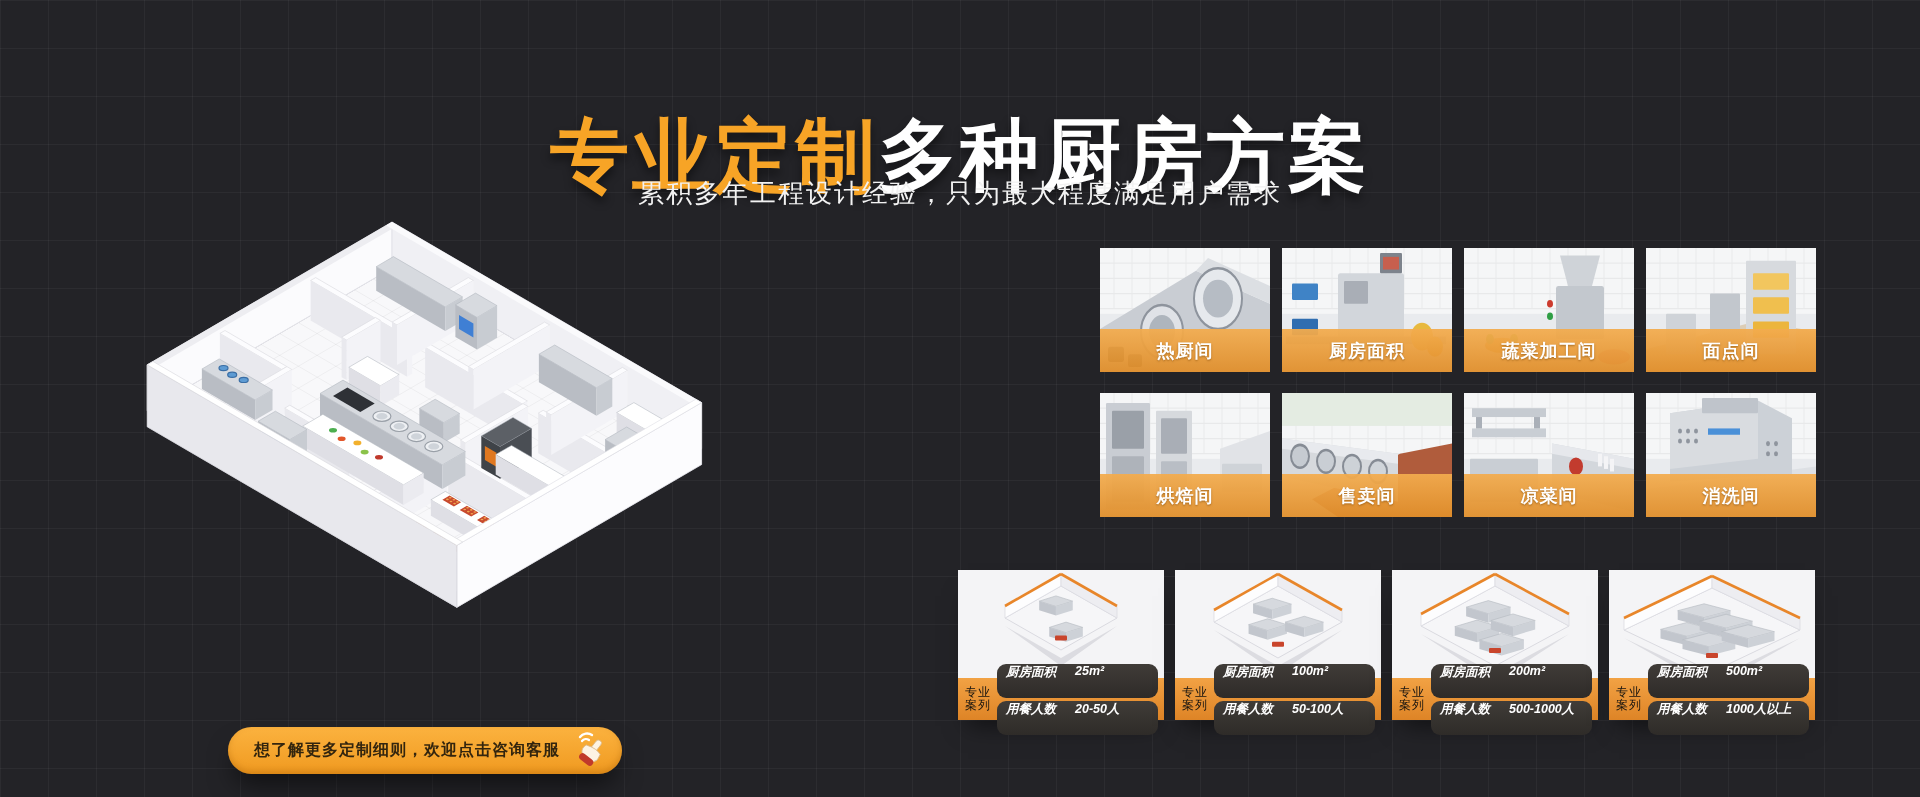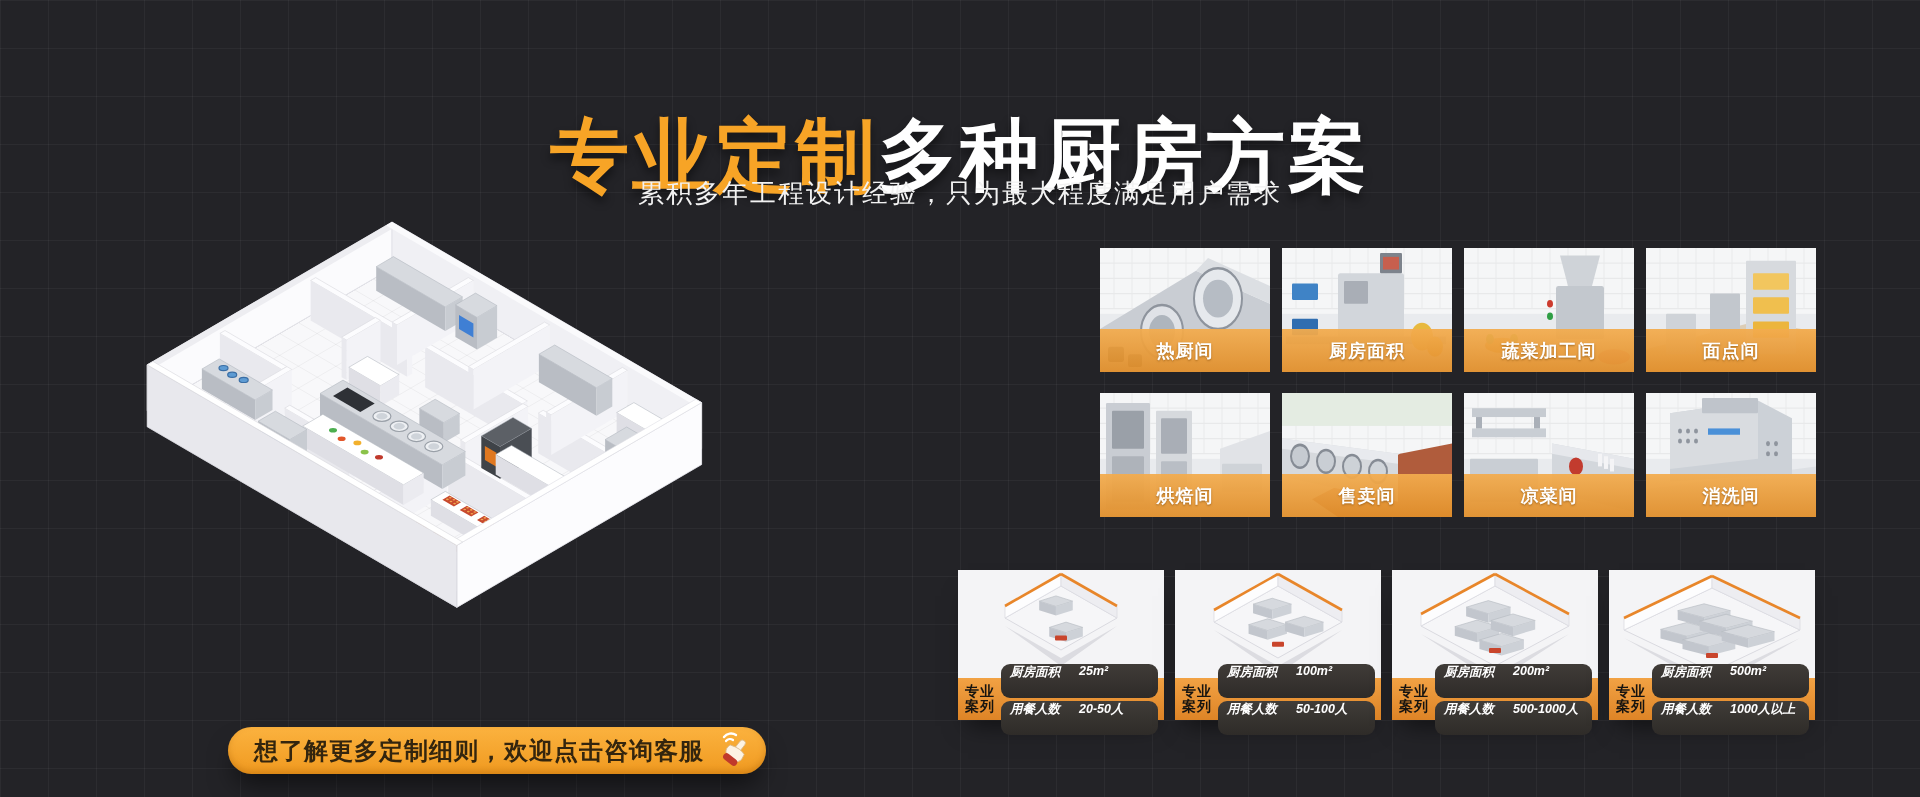--- a/index.html
+++ b/index.html
@@ -54,40 +54,40 @@
   .case-tile{width:206px;height:150px;position:relative;background:#fff;cursor:pointer;
     box-shadow:0 16px 22px -10px rgba(0,0,0,.5);}
   .case-photo{position:absolute;left:0;top:0;width:206px;height:108px;overflow:hidden;}
   .case-photo svg{width:100%;height:100%;display:block;}
   .case-bar{
     position:absolute;left:0;right:0;bottom:0;height:42px;
     background:linear-gradient(180deg,#F2A244,#DE8426);
     display:flex;align-items:center;padding:0 6px 0 7px;
   }
   .case-badge{
-    color:#151310;font-weight:700;font-size:14px;line-height:1.08;
+    color:#151310;font-weight:400;font-size:12px;line-height:1.08;
     letter-spacing:1px;margin-right:6px;white-space:nowrap;
   }
   .case-pills{display:flex;flex-direction:column;gap:3px;flex:1;}
   .case-pill{
     height:34px;border-radius:9px;background:linear-gradient(180deg,#403c38,#2e2b28);
     color:#fff;display:flex;padding:0 9px;
     font-size:12.5px;font-weight:700;font-style:italic;white-space:nowrap;
   }
   .case-pill .pv{margin-left:19px;}
   
   .cta{
     position:absolute;left:228px;top:727px;height:47px;
     display:inline-flex;align-items:center;gap:8px;
     padding:0 12px 0 26px;border-radius:24px;border:none;cursor:pointer;
     background:linear-gradient(180deg,#FBB23F,#F09A20);
     box-shadow:0 16px 26px -6px rgba(0,0,0,.55), inset 0 -3px 6px rgba(160,90,0,.35);
     font-family:inherit;
   }
-  .cta-label{font-size:24px;font-weight:800;color:#33250e;letter-spacing:1px;white-space:nowrap;}
+  .cta-label{font-size:16px;font-weight:800;color:#33250e;letter-spacing:1px;white-space:nowrap;}
   .cta-icon{width:42px;height:42px;margin-top:-6px;}
 </style>
 </head>
 <body>
 
 <div class="stage">
 
   <h1 class="title"><span class="hl">专业定制</span><span class="rest">多种厨房方案</span></h1>
 
   <div class="subtitle">累积多年工程设计经验，只为最大程度满足用户需求</div>

